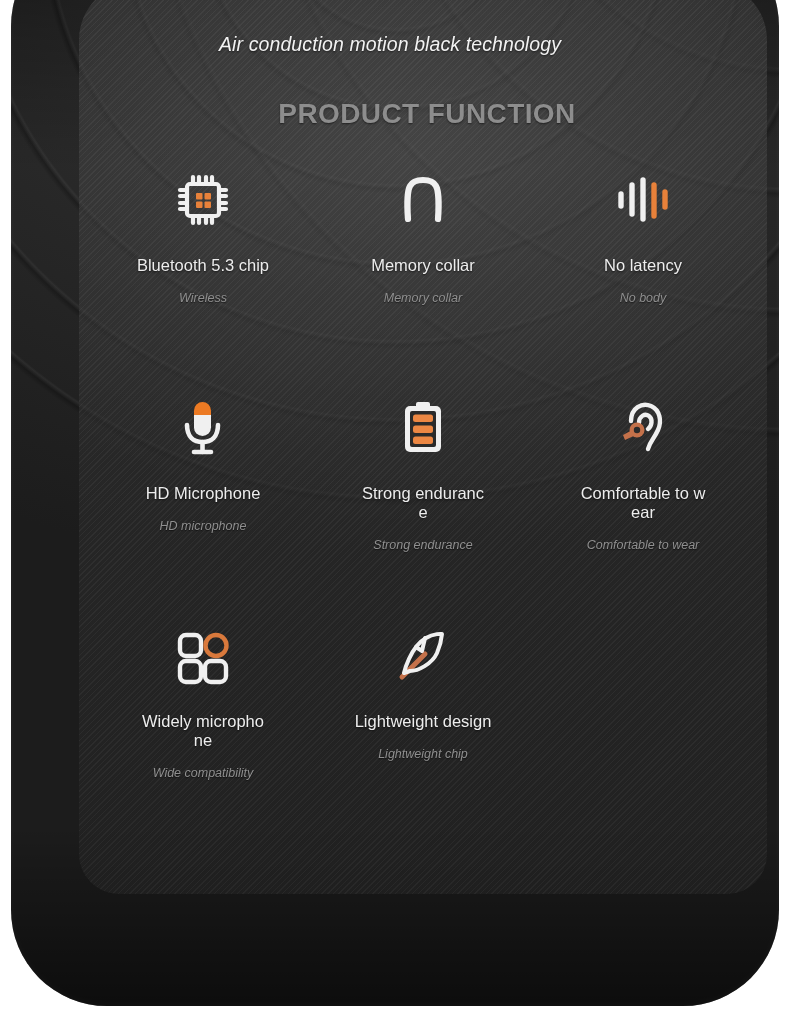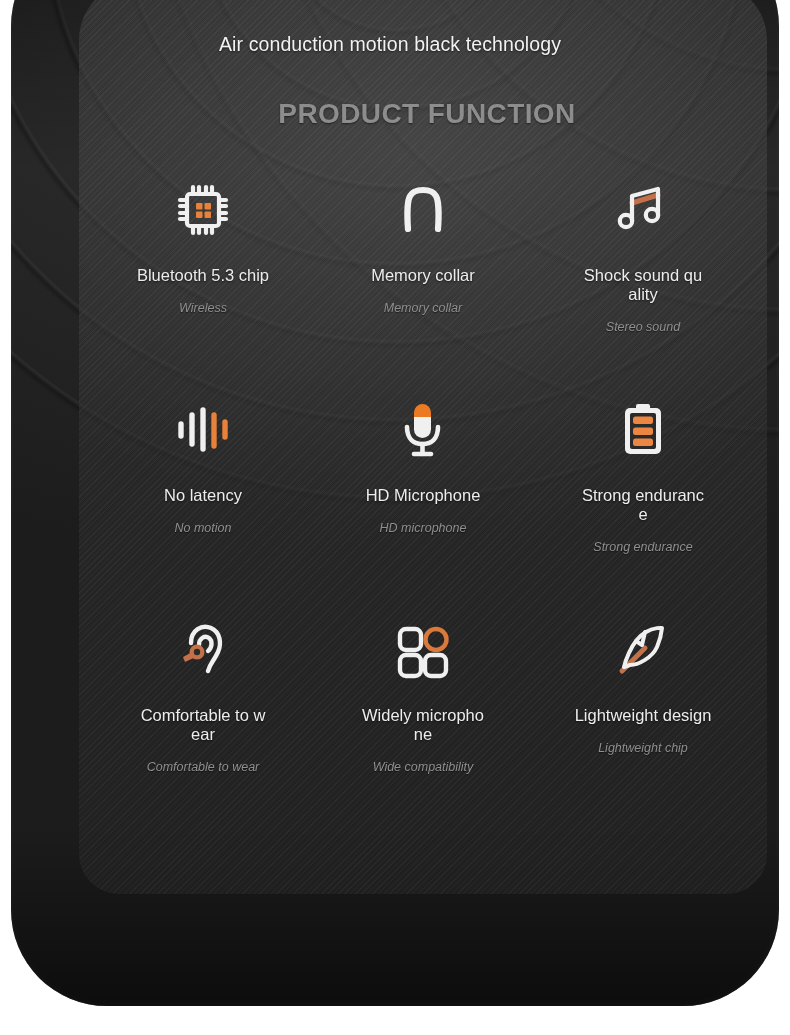--- a/index.html
+++ b/index.html
@@ -134,44 +134,45 @@
     top: 52px;
     width: 366px;
     color: #f2f2f2;
     font-size: 19.5px;
     line-height: 20px;
     letter-spacing: 0.1px;
     text-align: left;
     white-space: normal;
     word-break: break-all;
     text-shadow: 0 1px 2px rgba(0,0,0,0.55);
+    font-style: italic;
   }
   #section-title {
     position: absolute;
     left: 0;
     right: 0;
     top: 116px;
     text-align: center;
     color: #8d8d8d;
     font-size: 28px;
     font-weight: bold;
     letter-spacing: 0.4px;
     text-shadow: 0 1px 2px rgba(0,0,0,0.5);
     margin-left: 8px;
   }
 
   
   #feature-grid {
     position: absolute;
     left: 14px;
-    top: 182px;
+    top: 172px;
     width: 660px;
     display: grid;
     grid-template-columns: repeat(3, 1fr);
-    row-gap: 4px;
+    row-gap: 12px;
   }
   .feature-cell {
     height: 216px;
     display: flex;
     flex-direction: column;
     align-items: center;
     text-align: center;
     padding: 0 10px;
     box-sizing: border-box;
   }
@@ -267,49 +268,35 @@
         <div class="feature-cell cell-r1c2">
           <div class="feature-icon">
             <svg width="62" height="62" viewBox="0 0 62 62">
               <path d="M16 50 C16 50 14 24 18 17 C22 9 40 9 44 17 C48 24 46 50 46 50" stroke="#f0f0f0" stroke-width="6.2" fill="none" stroke-linecap="round"></path>
             </svg>
           </div>
           <div class="feature-title">Memory collar</div>
           <div class="feature-sub">Memory collar</div>
         </div>
 
-        <div class="feature-cell cell-r1c3">
-          <div class="feature-icon">
-            <svg width="62" height="62" viewBox="0 0 62 62">
-              <line x1="20" y1="24" x2="46" y2="16" stroke="#c4714a" stroke-width="5" stroke-linecap="round"></line>
-              <g stroke="#f0f0f0" stroke-width="4.2" fill="none" stroke-linecap="round" stroke-linejoin="round">
-                <path d="M20 42 L20 17 L46 10 L46 36"></path>
-                <circle cx="14" cy="42" r="6.2"></circle>
-                <circle cx="40" cy="36" r="6.2"></circle>
-              </g>
-            </svg>
-          </div>
-          <div class="feature-title">Shock sound quality</div>
-          <div class="feature-sub">Stereo sound</div>
-        </div>
 
         <div class="feature-cell cell-r2c1">
           <div class="feature-icon">
             <svg width="62" height="62" viewBox="0 0 62 62">
               <g stroke-linecap="round" stroke-width="5.4" fill="none">
                 <line x1="9" y1="25" x2="9" y2="37" stroke="#f0f0f0"></line>
                 <line x1="20" y1="16" x2="20" y2="45" stroke="#f0f0f0"></line>
                 <line x1="31" y1="11" x2="31" y2="50" stroke="#f0f0f0"></line>
                 <line x1="42" y1="16" x2="42" y2="47" stroke="#e8813a"></line>
                 <line x1="53" y1="23" x2="53" y2="38" stroke="#e8813a"></line>
               </g>
             </svg>
           </div>
           <div class="feature-title">No latency</div>
-          <div class="feature-sub">No motion</div>
+          <div class="feature-sub">No body</div>
         </div>
 
         <div class="feature-cell cell-r2c2">
           <div class="feature-icon">
             <svg width="62" height="62" viewBox="0 0 62 62">
               <defs>
                 <clipPath id="micTop">
                     <rect x="18" y="0" width="26" height="18"></rect>
                   </clipPath>
                 <clipPath id="micBot">

